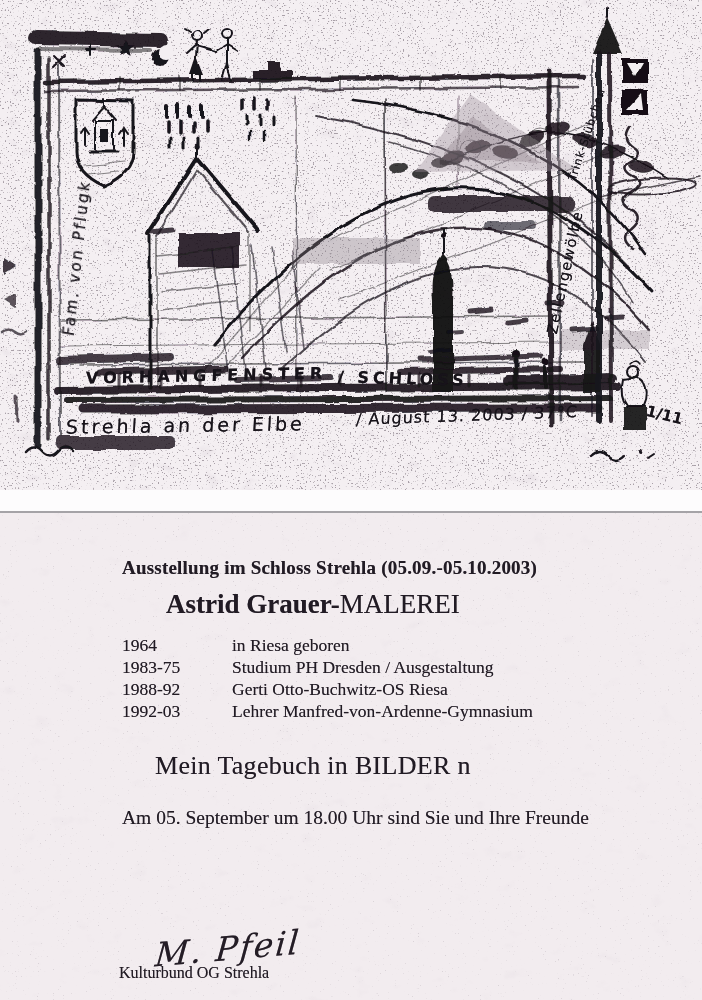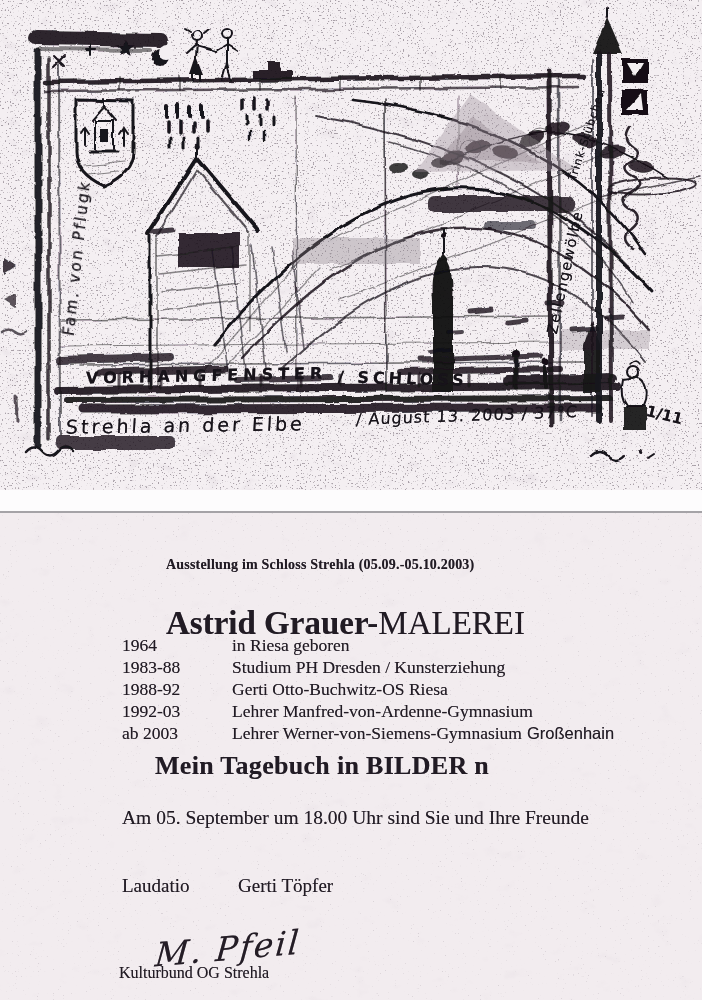--- a/index.html
+++ b/index.html
@@ -23,27 +23,27 @@
   .ann-fam{left:60px;top:334px;font-size:15px;letter-spacing:2.5px;transform-origin:0 0;transform:rotate(-84deg) skewX(-4deg);}
   .ann-zell{left:544px;top:332px;font-size:14.5px;letter-spacing:1.5px;transform-origin:0 0;transform:rotate(-78deg);}
   .ann-trink{left:566px;top:178px;font-size:11px;letter-spacing:1px;transform-origin:0 0;transform:rotate(-72deg);}
   .ann-edition{left:646px;top:406px;font-size:15px;font-weight:600;transform:rotate(14deg);}
   
   .band{position:absolute;left:0;top:490px;width:702px;height:21px;background:#fdfcfd;border-bottom:2px solid #a5a3a7;z-index:3;}
   
   .invitation{position:absolute;left:0;top:513px;width:702px;height:487px;background:#f2ecef;}
   .invitation svg.paper{position:absolute;left:0;top:0;z-index:0;}
   .invitation .txt{position:absolute;z-index:1;white-space:nowrap;text-shadow:0 0 0.6px rgba(27,20,30,.5);}
-  .inv-header{left:122px;top:44px;font-size:14px;font-weight:bold;letter-spacing:.2px;margin-left:44px;}
-  .inv-artist{left:166px;top:92px;font-size:33px;}
+  .inv-header{left:122px;top:44px;font-size:19px;font-weight:bold;letter-spacing:.2px;}
+  .inv-artist{left:166px;top:76px;font-size:27px;}
   .inv-artist .b{font-weight:bold;}
   .bio-row{left:122px;font-size:17.5px;}
   .bio-row .years{display:inline-block;width:110px;font-family:Liberation Serif, serif;}
   .bio-row .suffix{font-family:"Liberation Sans", sans-serif;font-size:16.5px;margin-left:5px;}
-  .inv-title{left:155px;top:238px;font-size:26px;font-weight:bold;letter-spacing:.3px;}
+  .inv-title{left:155px;top:238px;font-size:26px;font-weight:normal;letter-spacing:.3px;}
   .inv-invite{left:122px;top:291px;font-size:19.5px;line-height:27.5px;text-align:right;}
   .credit-row{left:122px;font-size:19px;width:560px;}
   .credit-row .name{position:absolute;}
   .credit-row.r1 .name{left:116px;}
   .credit-row.r2 .name{left:256px;}
   .inv-sign{
     left:155px;top:416px;z-index:2;
     font-family:"DejaVu Serif", serif;font-style:italic;
     font-size:33px;letter-spacing:2px;color:#241d26;
     transform:rotate(-5deg) skewX(-10deg);
@@ -287,40 +287,33 @@
   <div class="txt inv-header">Ausstellung im Schloss Strehla (05.09.-05.10.2003)</div>
 
   <div class="txt inv-artist">
     <span class="b">Astrid Grauer-</span><span>MALEREI</span>
   </div>
 
   <div class="txt bio-row" style="top:122px">
     <span class="years">1964</span><span class="desc">in Riesa geboren</span>
   </div>
   <div class="txt bio-row" style="top:144px">
-    <span class="years">1983-88</span><span class="desc">Studium PH Dresden / Kunsterziehung</span>
+    <span class="years">1983-75</span><span class="desc">Studium PH Dresden / Ausgestaltung</span>
   </div>
   <div class="txt bio-row" style="top:166px">
     <span class="years">1988-92</span><span class="desc">Gerti Otto-Buchwitz-OS Riesa</span>
   </div>
   <div class="txt bio-row" style="top:188px">
     <span class="years">1992-03</span><span class="desc">Lehrer Manfred-von-Ardenne-Gymnasium</span>
   </div>
-  <div class="txt bio-row" style="top:210px">
-    <span class="years">ab 2003</span><span class="desc">Lehrer Werner-von-Siemens-Gymnasium</span><span class="suffix">Großenhain</span>
-  </div>
 
   <div class="txt inv-title">Mein Tagebuch in BILDER n</div>
 
   <div class="txt inv-invite">
     <div>Am 05. September um 18.00 Uhr sind Sie und Ihre Freunde</div>
   </div>
 
-  <div class="txt credit-row r1" style="top:362px">
-    <span class="role">Laudatio</span>
-    <span class="name">Gerti Töpfer</span>
-  </div>
   <div class="txt credit-row r2" style="top:384px">
   </div>
 
   <div class="txt inv-sign">M. Pfeil</div>
   <div class="txt inv-org">Kulturbund OG Strehla</div>
 </div>
 
 </body></html>

